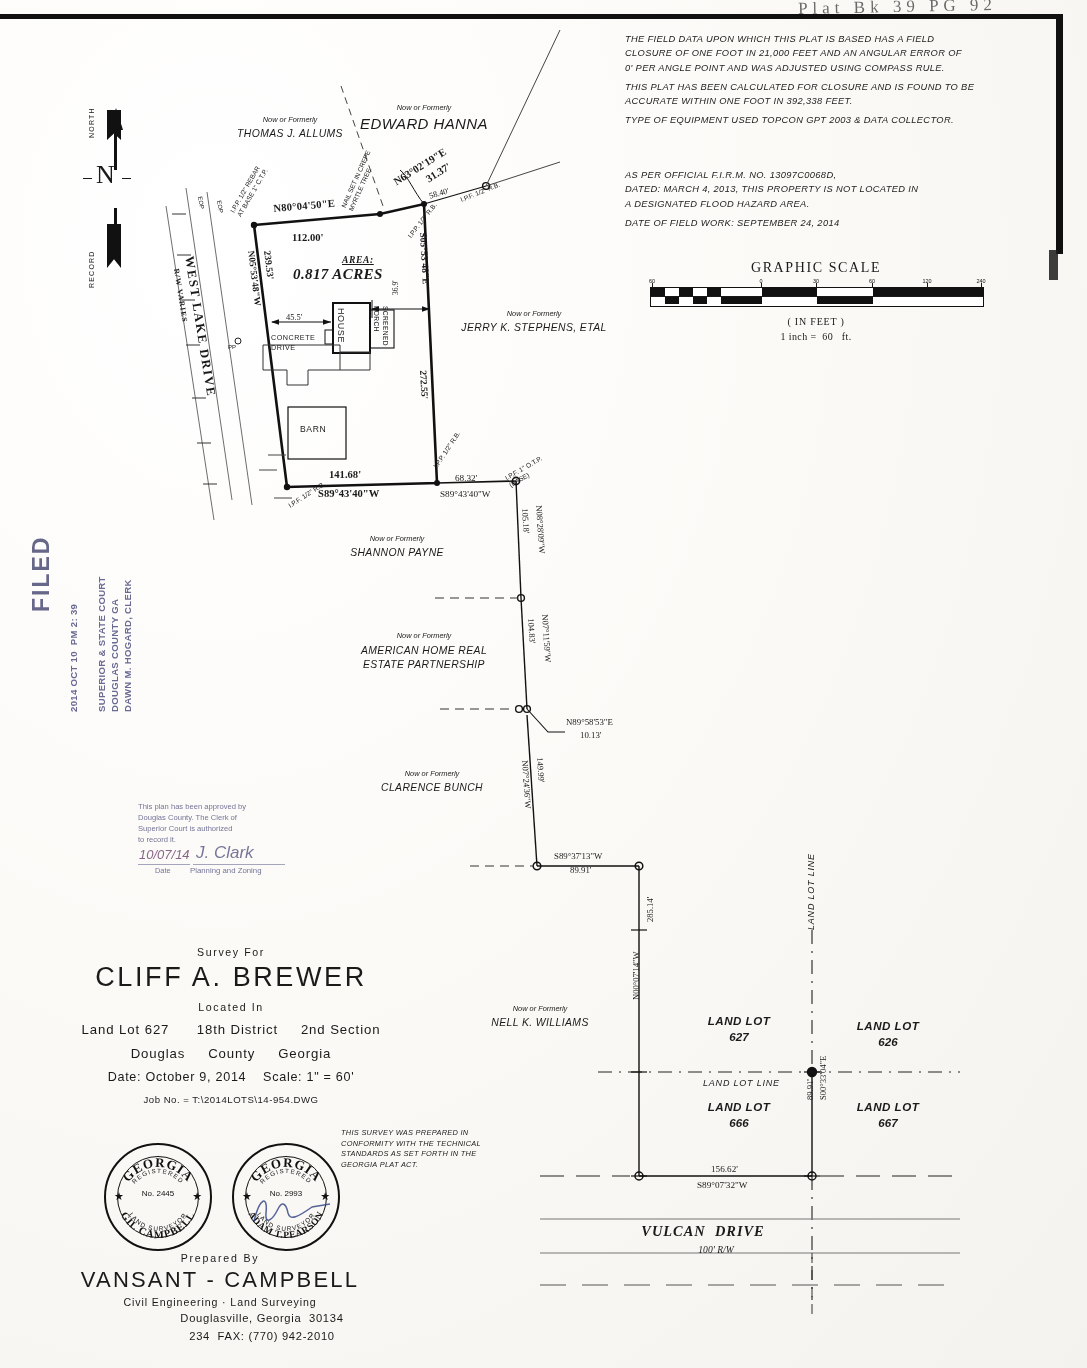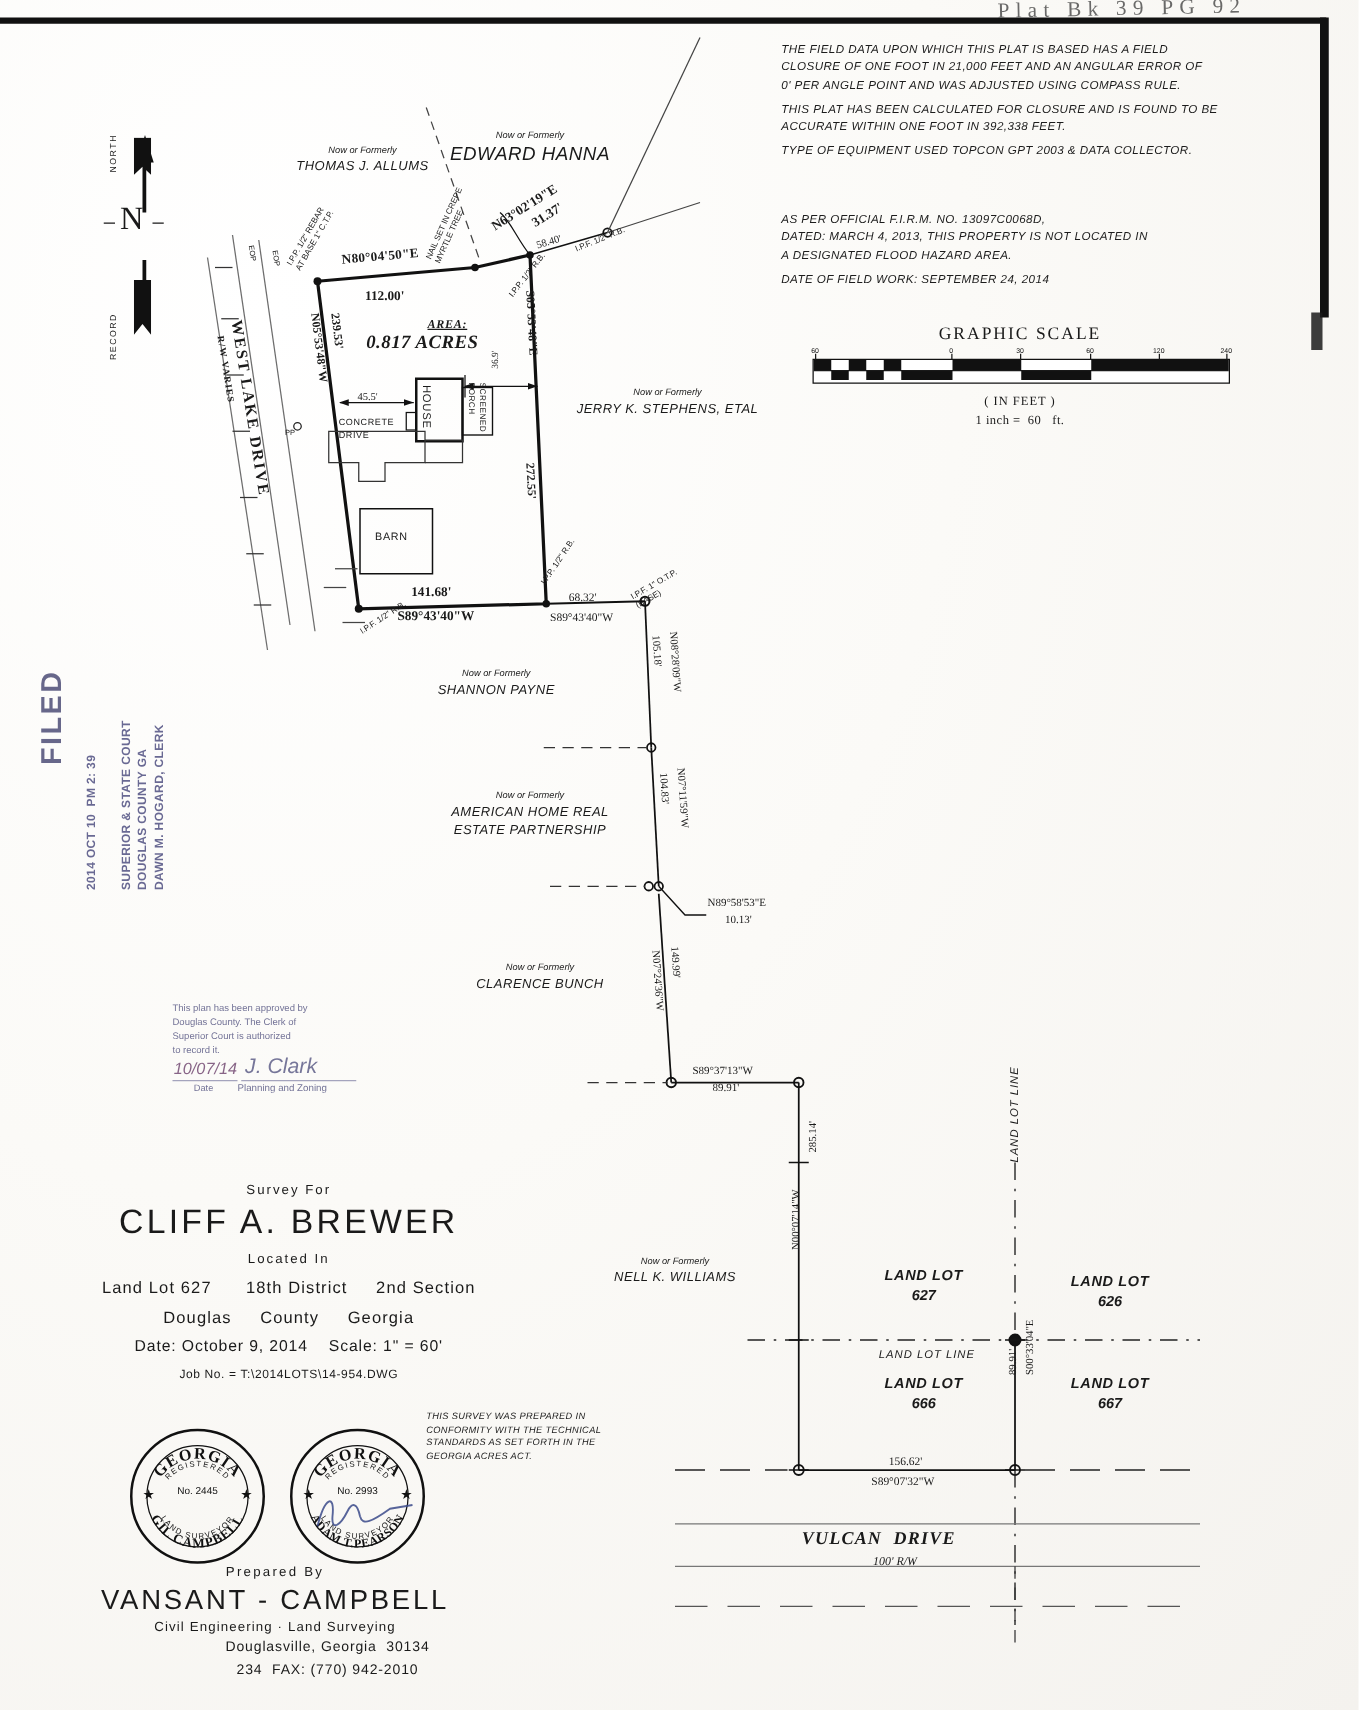--- a/index.html
+++ b/index.html
@@ -480,21 +480,21 @@
   <div class="tb" style="left:231px;top:962px;font-size:27px;letter-spacing:2.6px;font-family:'Liberation Sans',sans-serif;">CLIFF A. BREWER</div>
   <div class="tb" style="left:231px;top:1001px;font-size:10.6px;letter-spacing:1.6px;">Located In</div>
   <div class="tb" style="left:231px;top:1022px;font-size:13.2px;letter-spacing:.9px;">Land Lot 627      18th District     2nd Section</div>
   <div class="tb" style="left:231px;top:1046px;font-size:13.2px;letter-spacing:.9px;">Douglas     County     Georgia</div>
   <div class="tb" style="left:231px;top:1070px;font-size:12.6px;letter-spacing:.7px;">Date: October 9, 2014    Scale: 1" = 60'</div>
   <div class="tb" style="left:231px;top:1094px;font-size:9.6px;letter-spacing:.5px;">Job No. = T:\2014LOTS\14-954.DWG</div>
 
   <div class="t italic" style="left:341px;top:1128px;font-size:7.4px;line-height:1.45;letter-spacing:.3px;white-space:pre-line;">THIS SURVEY WAS PREPARED IN
 CONFORMITY WITH THE TECHNICAL
 STANDARDS AS SET FORTH IN THE
-GEORGIA ACRES ACT.</div>
+GEORGIA PLAT ACT.</div>
 
   <div class="seal" style="left:104px;top:1143px;width:104px;height:104px;">
     <div class="inner"></div>
     <svg class="arc" viewBox="0 0 104 104">
       <defs>
         <path id="arcTopA" d="M16,58 A36,36 0 0,1 88,58"></path>
         <path id="arcMidA" d="M22,58 A30,30 0 0,1 82,58"></path>
         <path id="arcBotA" d="M18,52 A34,34 0 0,0 86,52"></path>
         <path id="arcBot2A" d="M11,52 A41,41 0 0,0 93,52"></path>
       </defs>

